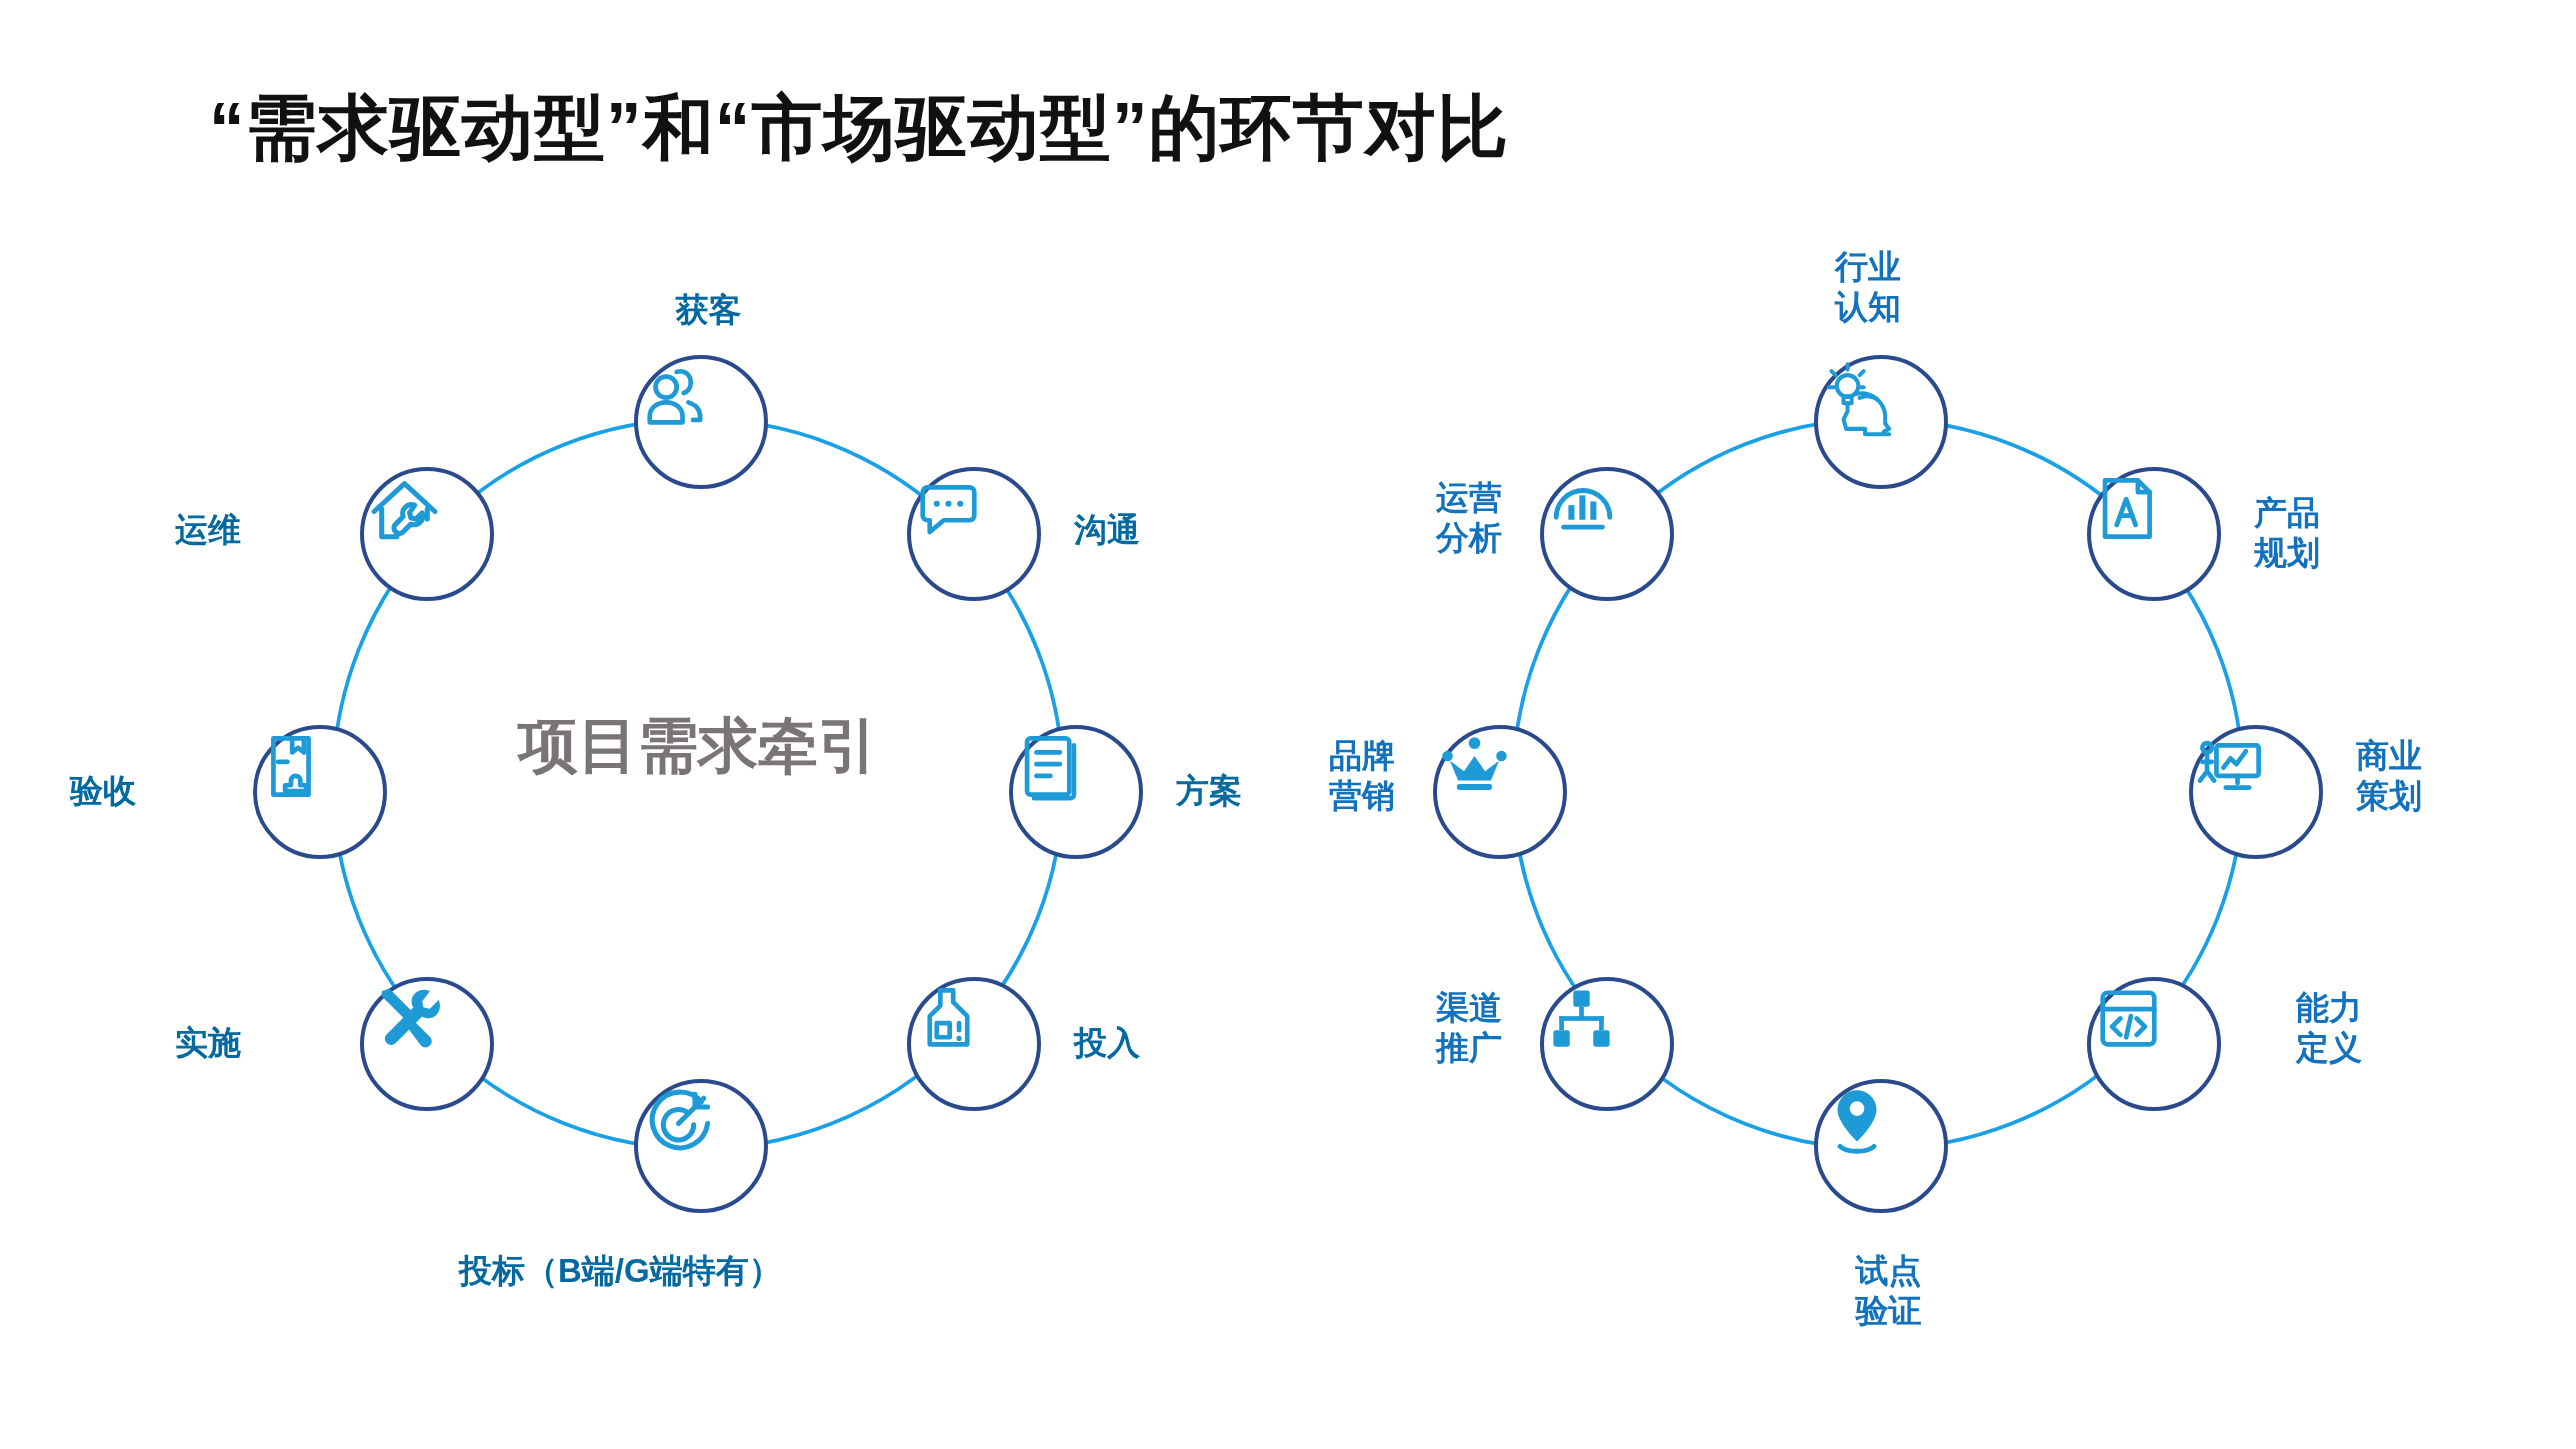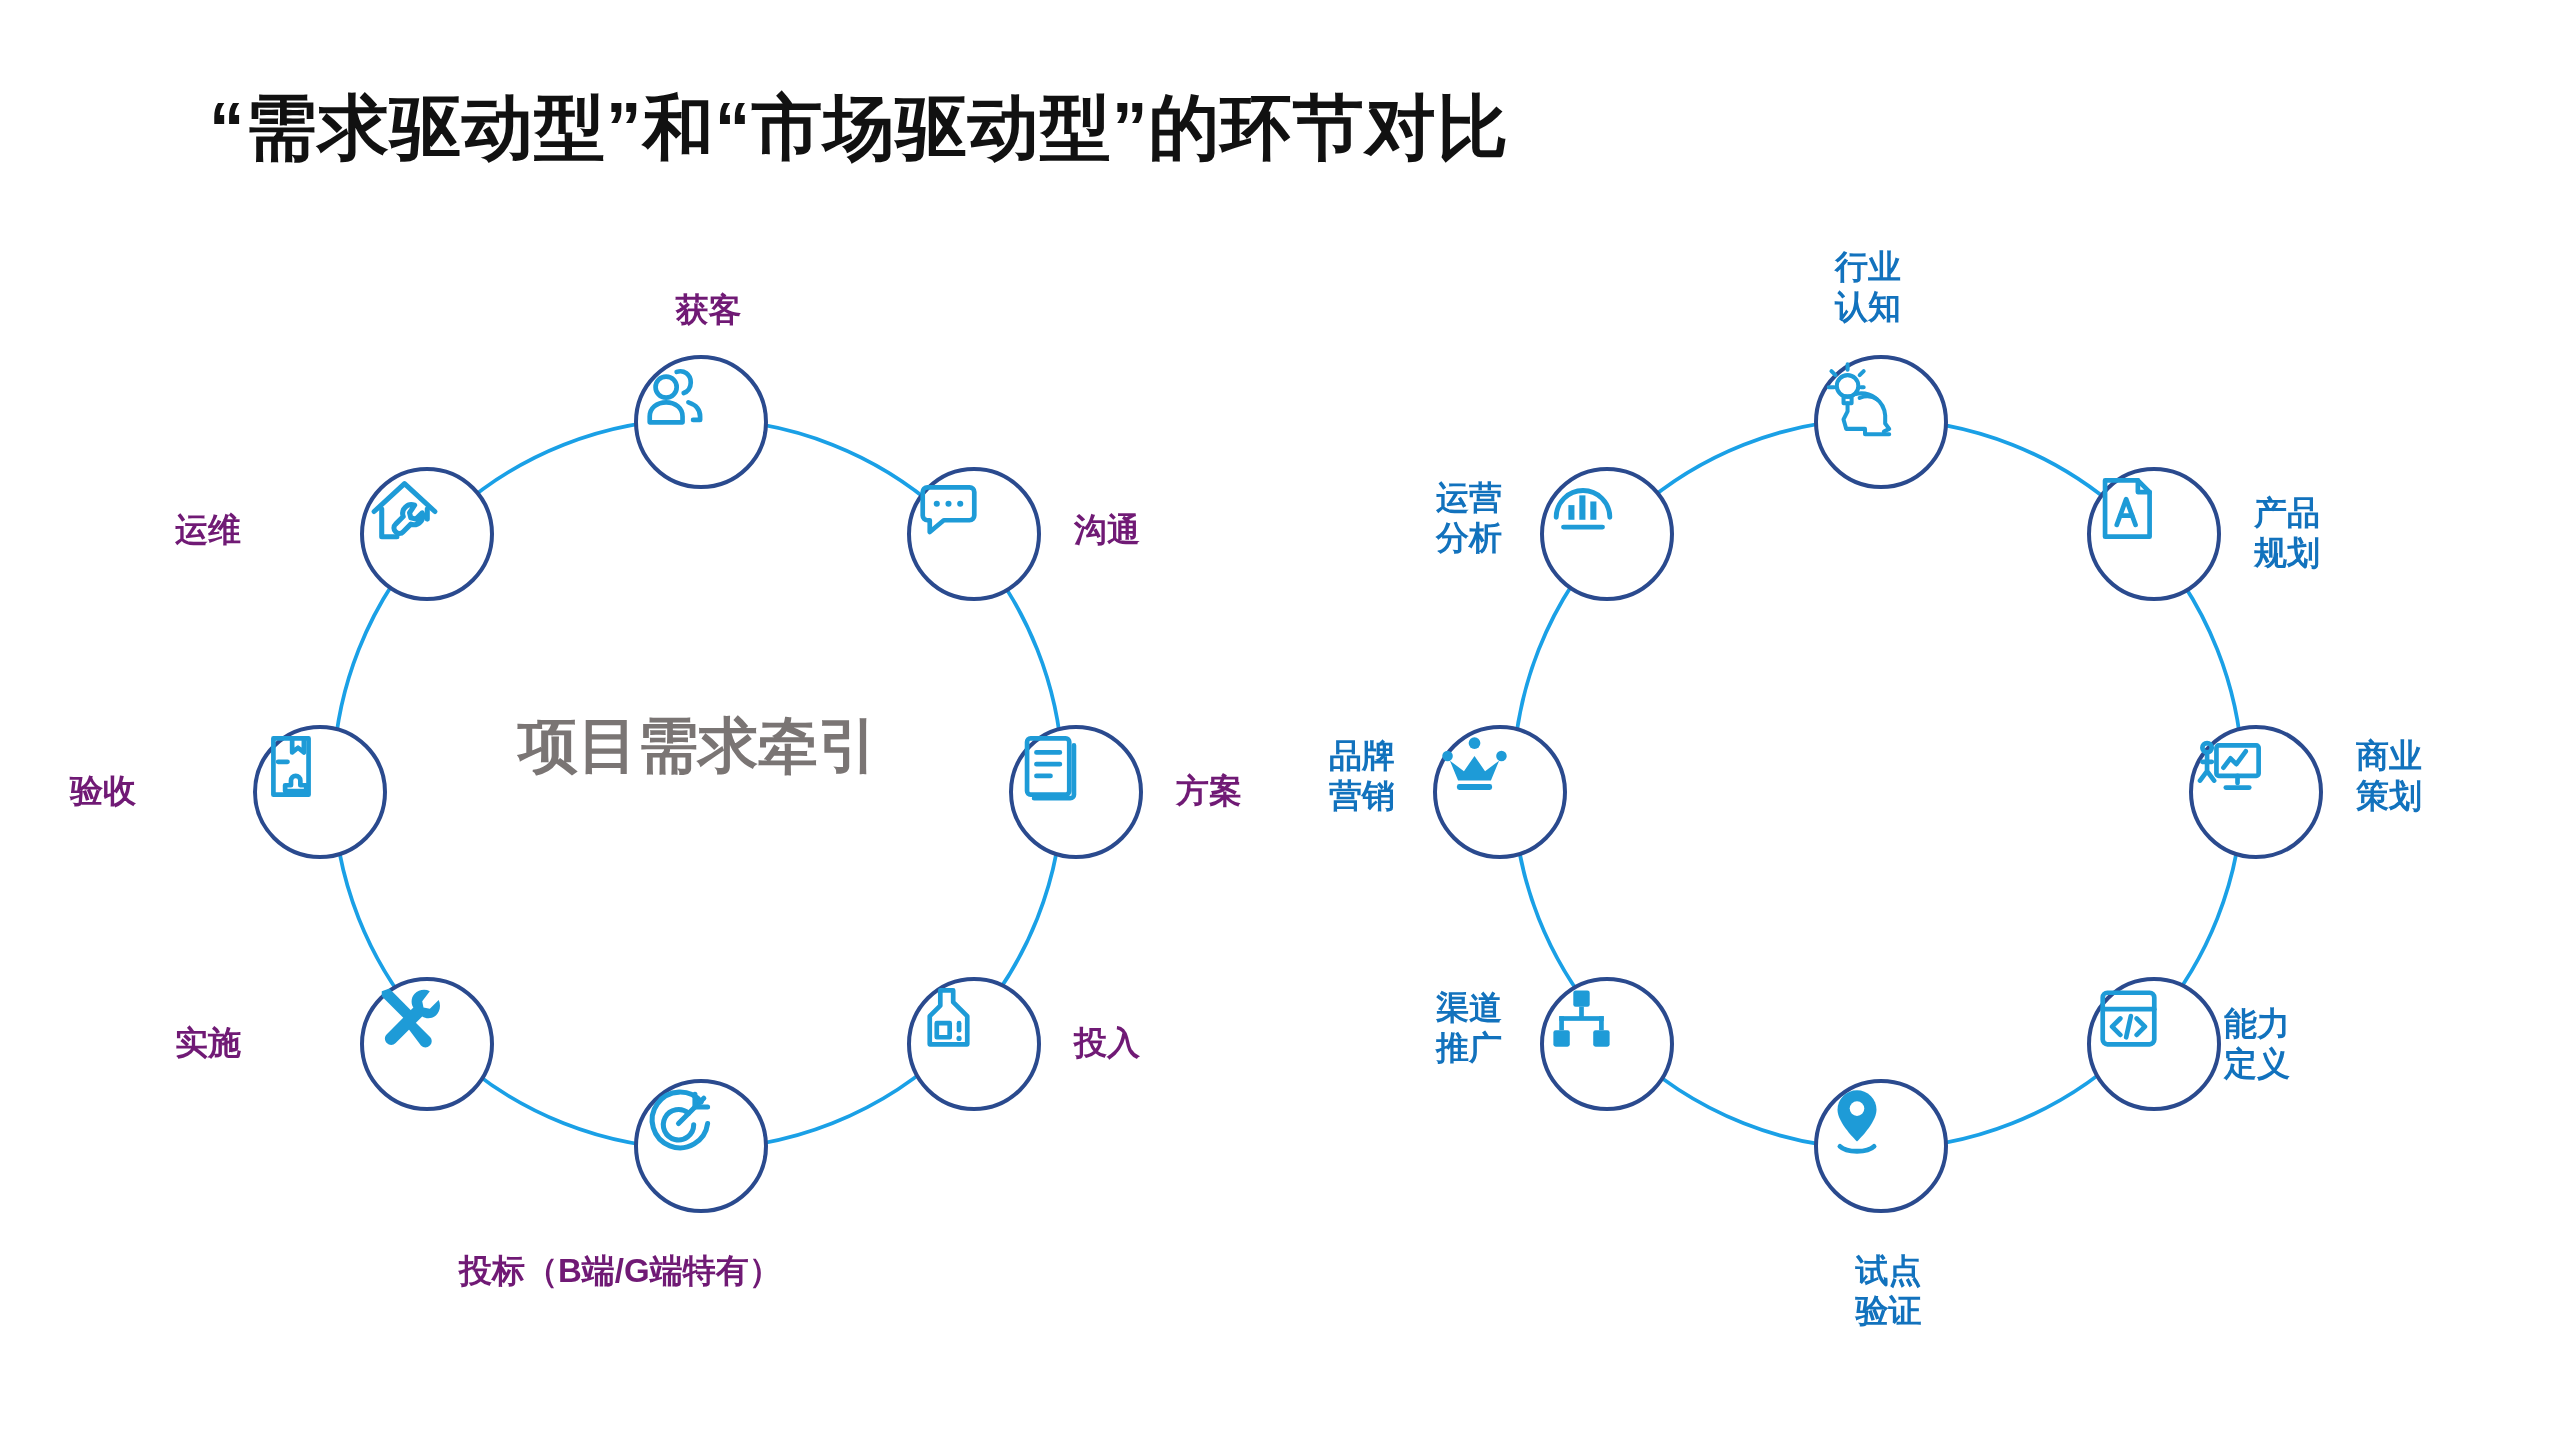--- a/index.html
+++ b/index.html
@@ -28,21 +28,21 @@
   .node-circle{
     position:absolute;border-radius:50%;
     border:4.3px solid #2a4a8e;background:#ffffff;
     box-sizing:border-box;
     display:flex;align-items:center;justify-content:center;
   }
   .node-circle svg{display:block;}
   .node-label{
     position:absolute;white-space:pre;font-weight:700;line-height:1.2;
   }
-  .lab-gray{color:#701a75;font-size:33px;}
+  .lab-gray{color:#0369a1;font-size:33px;}
   .lab-blue{color:#1272bd;font-size:33px;}
 </style>
 </head>
 <body>
 
 <div id="stage">
 
   <div id="page-title">“需求驱动型”和“市场驱动型”的环节对比</div>
 
   <div class="wheel" style="left:215px;top:301px;width:966px;height:966px;">
@@ -202,21 +202,21 @@
 
     <div class="node-circle" style="left:692px;top:676px;width:134px;height:134px;">
       <span>
         <svg width="75" height="75" viewBox="0 0 64 64" fill="none" stroke="#1e9bd7" stroke-width="4" stroke-linecap="round" stroke-linejoin="round">
           <rect x="10" y="10" width="44" height="44" rx="4"></rect>
           <path d="M10 24h44"></path>
           <path d="M25 32l-7 7 7 7M39 32l7 7-7 7M34 30l-4 18"></path>
         </svg>
       </span>
     </div>
-    <div class="node-label lab-blue" style="left:829px;top:687px;margin-top:16px;">能力
+    <div class="node-label lab-blue" style="left:901px;top:687px;">能力
 定义</div>
 
     <div class="node-circle" style="left:419px;top:778px;width:134px;height:134px;">
       <span>
         <svg width="78" height="78" viewBox="0 0 64 64" fill="none" stroke="#1e9bd7" stroke-width="4" stroke-linecap="round" stroke-linejoin="round">
           <path d="M32 6a16 16 0 0 1 16 16c0 11-16 26-16 26S16 33 16 22A16 16 0 0 1 32 6z" fill="#1e9bd7" stroke="none"></path>
           <circle cx="32" cy="21" r="6" fill="#ffffff" stroke="none"></circle>
           <path d="M18 52c3 3 8 4 14 4s11-1 14-4"></path>
         </svg>
       </span>

